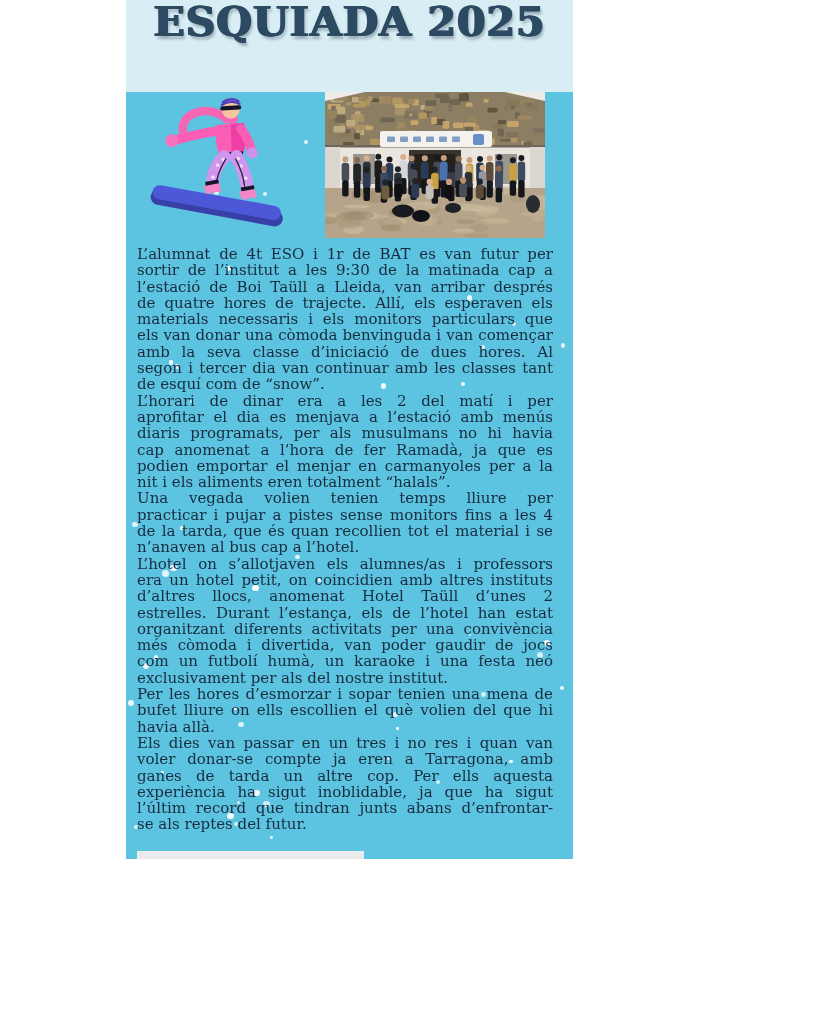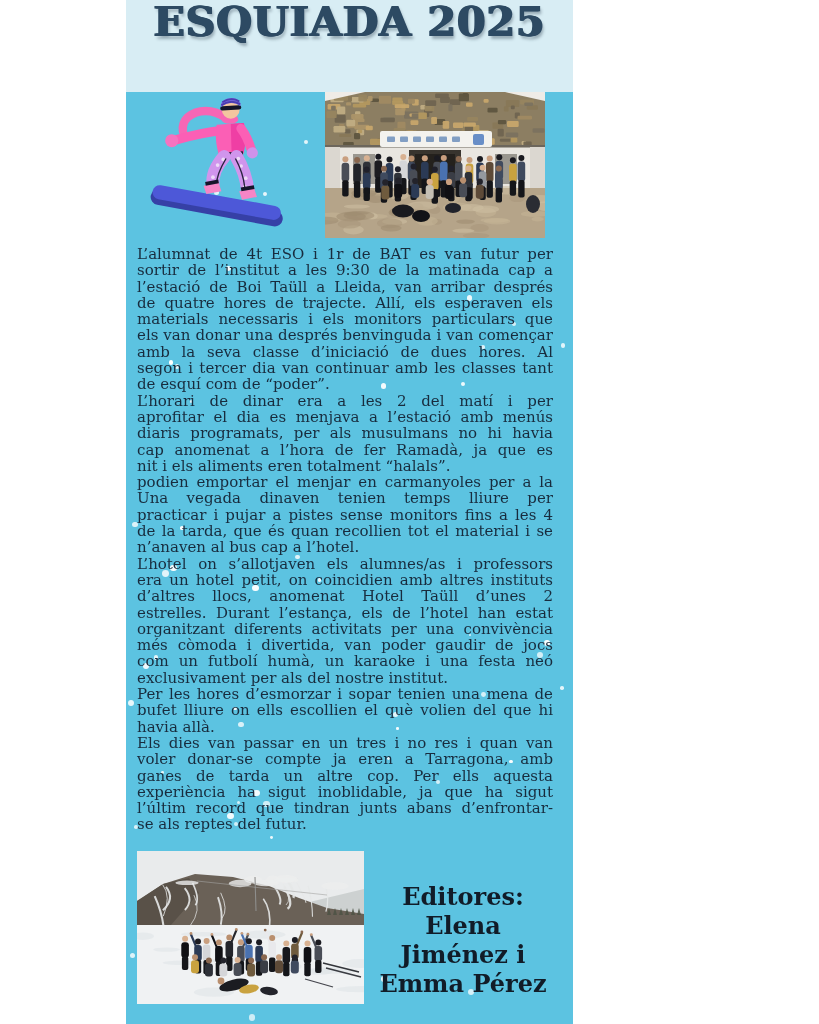--- a/index.html
+++ b/index.html
@@ -1,17 +1,17 @@
 <!DOCTYPE html>
 <html style="--banner-bg: #d8edf4; --main-bg: #5cc3e1; --title-col: #2d4a63; --body-col: #182c3e; --editors-col: #111c28; --dot-col: #ffffff;"><head>
 <meta charset="utf-8">
 <title>ESQUIADA 2025</title>
 <style>
   html,body{margin:0;padding:0;background:#ffffff;}
-  .stage{position:relative;width:819px;height:1024px;background:#ffffff;overflow:hidden;
+  .stage{position:relative;width:819px;height:859px;background:#ffffff;overflow:hidden;
          font-family:"DejaVu Serif", "Liberation Serif", serif;}
   .column{position:absolute;left:126px;top:0;width:447px;height:1024px;}
   .band{position:absolute;left:0;top:0;width:447px;height:92px;background:var(--banner-bg,#d8edf4);}
   .page-title{position:absolute;left:0;top:-3px;width:447px;text-align:center;
       font-weight:bold;font-size:41px;line-height:50px;letter-spacing:1px;
       color:var(--title-col,#2d4a63);
       text-shadow:-1px 0 0 currentColor,1px 0 0 currentColor,2px 3px 3px rgba(34,51,68,.35);
       white-space:nowrap;}
   .blue{position:absolute;left:0;top:92px;width:447px;height:932px;background:var(--main-bg,#5cc3e1);overflow:hidden;}
   .snow-layer{position:absolute;left:0;top:0;width:447px;height:932px;z-index:1;}
@@ -411,31 +411,31 @@
             <ellipse cx="208" cy="112" rx="7" ry="9" fill="#2a2c33"></ellipse>
           </svg>
       </div>
 
       <div class="article">
           <div class="line">L’alumnat de 4t ESO i 1r de BAT es van futur per</div>
           <div class="line">sortir de l’institut a les 9:30 de la matinada cap a</div>
           <div class="line">l’estació de Boi Taüll a Lleida, van arribar després</div>
           <div class="line">de quatre hores de trajecte. Allí, els esperaven els</div>
           <div class="line">materials necessaris i els monitors particulars que</div>
-          <div class="line">els van donar una després benvinguda i van començar</div>
+          <div class="line">els van donar una còmoda benvinguda i van començar</div>
           <div class="line">amb la seva classe d’iniciació de dues hores. Al</div>
           <div class="line">segon i tercer dia van continuar amb les classes tant</div>
-          <div class="line last">de esquí com de “poder”.</div>
+          <div class="line last">de esquí com de “snow”.</div>
           <div class="line">L’horari de dinar era a les 2 del matí i per</div>
           <div class="line">aprofitar el dia es menjava a l’estació amb menús</div>
           <div class="line">diaris programats, per als musulmans no hi havia</div>
           <div class="line">cap anomenat a l’hora de fer Ramadà, ja que es</div>
+          <div class="line">podien emportar el menjar en carmanyoles per a la</div>
           <div class="line last">nit i els aliments eren totalment “halals”.</div>
-          <div class="line">podien emportar el menjar en carmanyoles per a la</div>
-          <div class="line">Una vegada dinaven tenien temps lliure per</div>
+          <div class="line">Una vegada volien tenien temps lliure per</div>
           <div class="line">practicar i pujar a pistes sense monitors fins a les 4</div>
           <div class="line">de la tarda, que és quan recollien tot el material i se</div>
           <div class="line last">n’anaven al bus cap a l’hotel.</div>
           <div class="line">L’hotel on s’allotjaven els alumnes/as i professors</div>
           <div class="line">era un hotel petit, on coincidien amb altres instituts</div>
           <div class="line">d’altres llocs, anomenat Hotel Taüll d’unes 2</div>
           <div class="line">estrelles. Durant l’estança, els de l’hotel han estat</div>
           <div class="line">organitzant diferents activitats per una convivència</div>
           <div class="line">més còmoda i divertida, van poder gaudir de jocs</div>
           <div class="line">com un futbolí humà, un karaoke i una festa neó</div>

